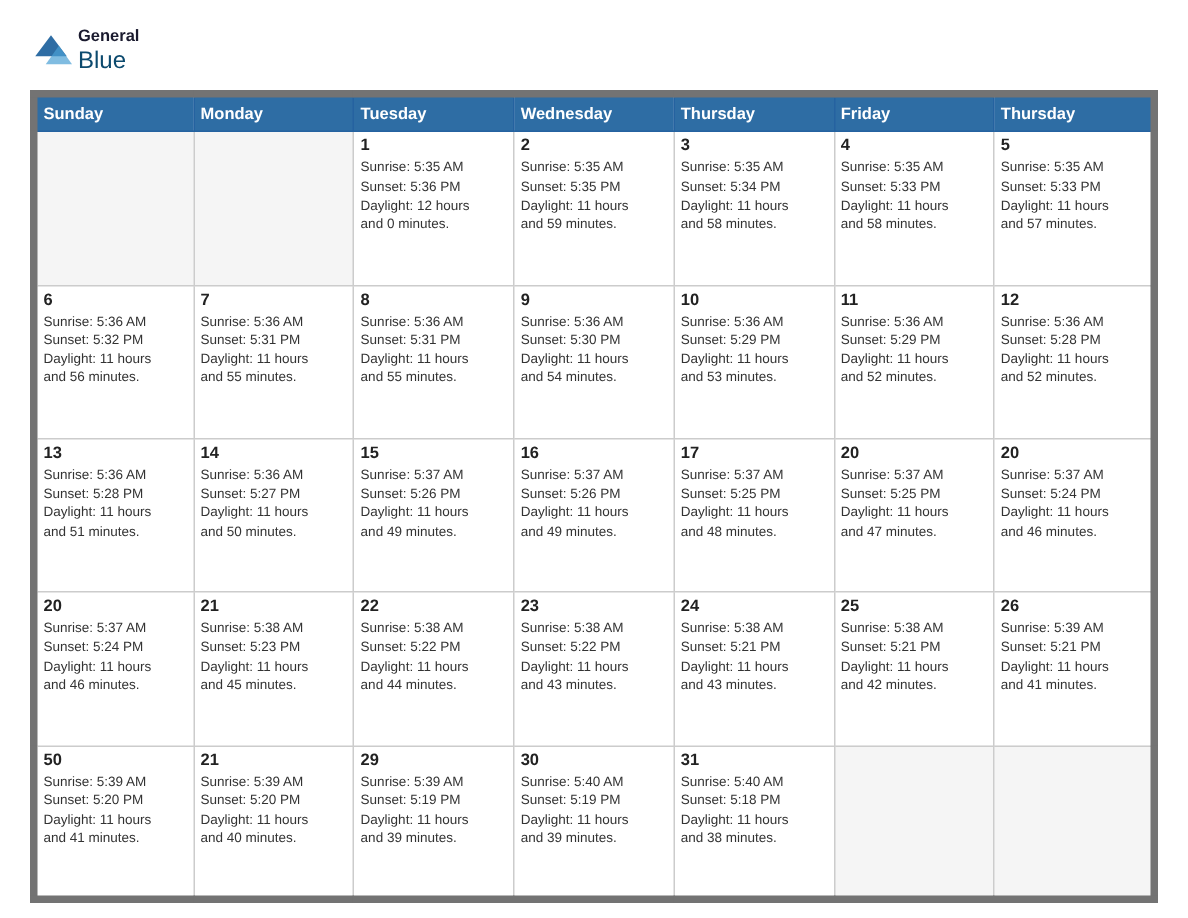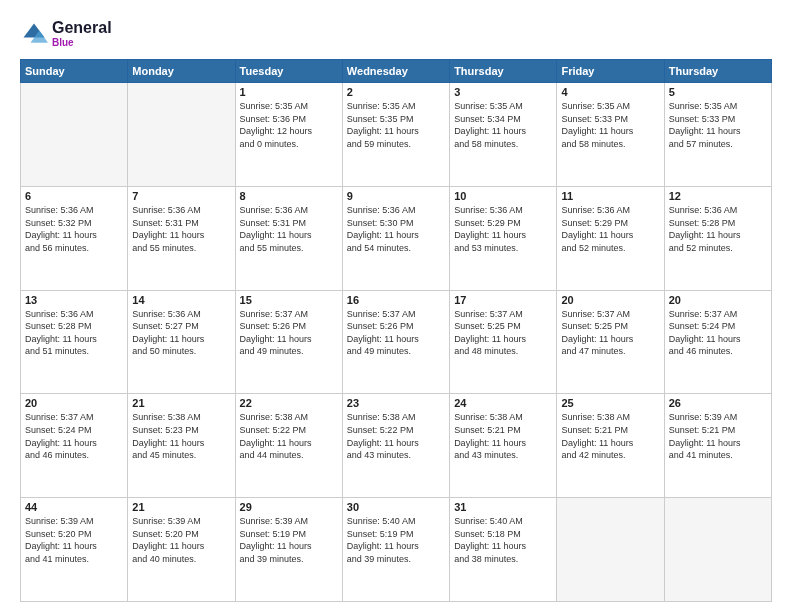--- a/index.html
+++ b/index.html
@@ -41,21 +41,21 @@
       color: #222;
       line-height: 1.1;
     }
     .location {
       font-size: 14px;
       color: #555;
       margin-top: 2px;
     }
     .calendar {
       flex: 1;
-      border: 1px solid #737373;
+      border: 5px solid #737373;
       border-collapse: collapse;
       width: 100%;
       table-layout: fixed;
     }
     .calendar th {
       background: #2e6da4;
       color: #fff;
       font-size: 11px;
       font-weight: bold;
       padding: 5px 4px;
@@ -90,22 +90,22 @@
 <body>
 
 <div class="page">
   <div class="header">
     <div class="logo">
       <svg class="logo-icon" viewBox="0 0 32 32">
         <polygon points="16,4 28,20 4,20" fill="#2e6da4"></polygon>
         <polygon points="22,12 32,26 12,26" fill="#4a9fd4" opacity="0.7"></polygon>
       </svg>
       <div>
-        <div style="font-size:16px;font-weight:bold;color:#1a1a2e;line-height:1.2">General</div>
-        <div style="font-size:10px;font-weight:bold;color:#a21caf;line-height:1.2">Blue</div>
+        <div style="font-size:11px;font-weight:bold;color:#1a1a2e;line-height:1.2">General</div>
+        <div style="font-size:16px;font-weight:normal;color:#0c4a6e;line-height:1.2">Blue</div>
       </div>
     </div>
     <div class="title-block">
       <div class="month-title"></div>
       <div class="location"></div>
     </div>
   </div>
 
   <table class="calendar">
     <thead>
@@ -229,21 +229,21 @@
             <div class="day-number">25</div>
             <div class="cell-text">Sunrise: 5:38 AM<br>Sunset: 5:21 PM<br>Daylight: 11 hours<br>and 42 minutes.</div>
           </td>
           <td>
             <div class="day-number">26</div>
             <div class="cell-text">Sunrise: 5:39 AM<br>Sunset: 5:21 PM<br>Daylight: 11 hours<br>and 41 minutes.</div>
           </td>
         </tr>
         <tr>
           <td>
-            <div class="day-number">44</div>
+            <div class="day-number">50</div>
             <div class="cell-text">Sunrise: 5:39 AM<br>Sunset: 5:20 PM<br>Daylight: 11 hours<br>and 41 minutes.</div>
           </td>
           <td>
             <div class="day-number">21</div>
             <div class="cell-text">Sunrise: 5:39 AM<br>Sunset: 5:20 PM<br>Daylight: 11 hours<br>and 40 minutes.</div>
           </td>
           <td>
             <div class="day-number">29</div>
             <div class="cell-text">Sunrise: 5:39 AM<br>Sunset: 5:19 PM<br>Daylight: 11 hours<br>and 39 minutes.</div>
           </td>

